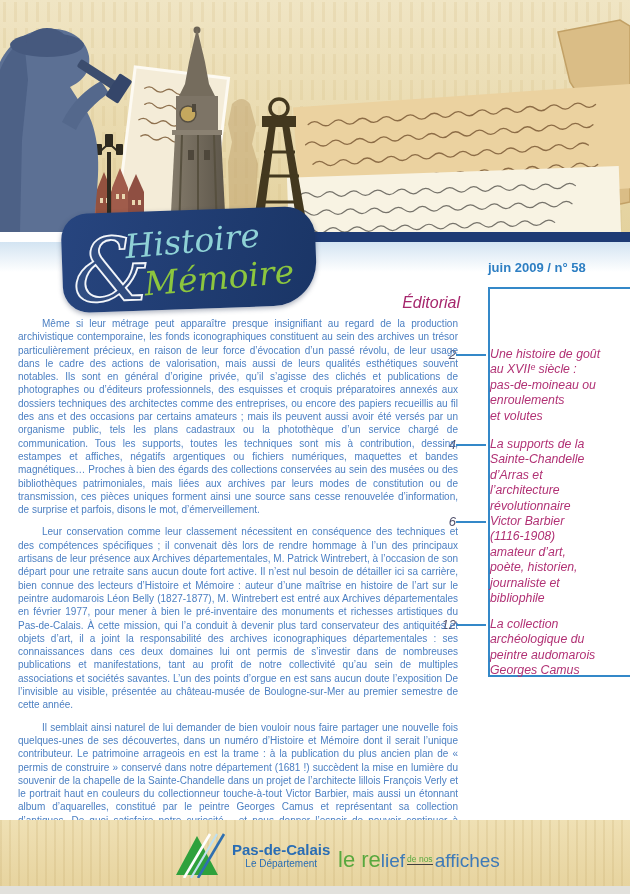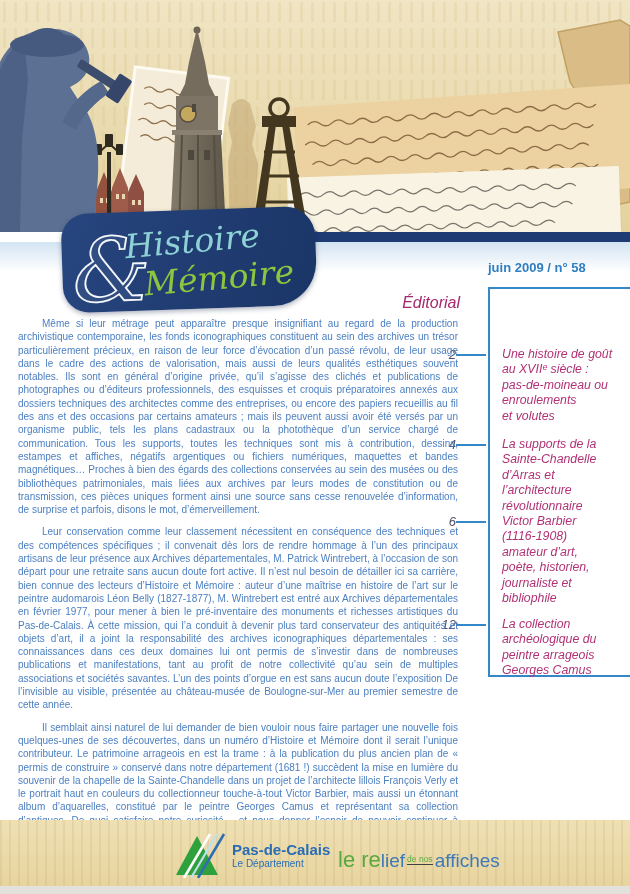--- a/index.html
+++ b/index.html
@@ -21,40 +21,40 @@
     box-shadow:0 2px 5px rgba(20,35,70,.35);
   }
   
   .issue{position:absolute;left:488px;top:260px;width:140px;
     font-weight:bold;font-size:13px;color:#2e7fc3;}
   .toc-box{position:absolute;left:488px;top:287px;width:142px;height:386px;
     border-top:2px solid #3488c8;border-left:2px solid #3488c8;border-bottom:2px solid #3488c8;}
   .toc-entry{position:absolute;left:430px;width:200px;display:flex;align-items:flex-start;}
   .toc-num{width:26px;text-align:right;font-style:italic;font-size:13px;color:#4f4f6b;line-height:15px;flex:none;}
   .toc-tick{margin-top:7px;width:30px;height:2px;background:#3488c8;flex:none;}
-  .toc-text{margin-left:16px;width:124px;font-style:italic;font-size:12.3px;line-height:15.4px;
+  .toc-text{margin-left:4px;width:124px;font-style:italic;font-size:12.3px;line-height:15.4px;
     color:#b13174;white-space:pre-line;}
   .e0{top:347px}.e1{top:437px}.e2{top:514px}.e3{top:617px}
   
   .edit-head{position:absolute;left:290px;top:294px;width:170px;text-align:right;
     font-style:italic;font-weight:400;font-size:16px;color:#a6276d;}
   .column{position:absolute;left:18px;top:317px;width:440px;}
   .column p{margin:0 0 9px 0;text-indent:24px;text-align:justify;
     font-size:10px;line-height:13.3px;color:#4b7fc2;}
   .signature{text-align:right;margin-top:3px;color:#4b7fc2;}
   .sig-name{font-size:11px;line-height:12px;}
   .sig-title{font-size:11px;line-height:12px;font-style:italic;}
   
   .footer-band{position:absolute;left:0;top:820px;width:630px;height:66px;
     background:
       repeating-linear-gradient(90deg,rgba(193,166,104,.20) 0 2px,rgba(0,0,0,0) 2px 9px),
       linear-gradient(#efe0b4,#e7d49f);}
   .footer-strip{position:absolute;left:0;top:886px;width:630px;height:8px;background:#e2e1dc;}
   .dept-logo{position:absolute;left:176px;top:832px;display:flex;align-items:center;}
-  .dept-text{margin-left:6px;color:#2a6db4;}
+  .dept-text{margin-left:6px;text-align:center;color:#2a6db4;}
   .dept-name{font-size:15px;font-weight:bold;line-height:16px;}
   .dept-sub{font-size:10px;line-height:11px;}
   .tagline{position:absolute;left:338px;top:847px;white-space:nowrap;}
   .tag-big-g{font-size:22px;color:#58a83e;}
   .tag-big-b{font-size:19px;color:#3e7ab8;}
   .tag-small{display:inline-block;font-size:8.5px;color:#58a83e;
     border-bottom:1px solid #404040;transform:translateY(-5px);margin:0 2px;}
 </style>
 </head>
 <body>
@@ -220,21 +220,21 @@
 amateur d’art,
 poète, historien,
 journaliste et
 bibliophile</div>
   </div>
   <div class="toc-entry e3">
     <div class="toc-num">12</div>
     <div class="toc-tick"></div>
     <div class="toc-text">La collection
 archéologique du
-peintre arrageois
+peintre audomarois
 Georges Camus</div>
   </div>
 
   <div class="edit-head">Éditorial</div>
 
   <div class="column">
     <p>Même si leur métrage peut apparaître presque insignifiant au regard de la production archivistique contemporaine, les fonds iconographiques constituent au sein des archives un trésor particulièrement précieux, en raison de leur force d’évocation d’un passé révolu, de leur usage dans le cadre des actions de valorisation, mais aussi de leurs qualités esthétiques souvent notables. Ils sont en général d’origine privée, qu’il s’agisse des clichés et publications de photographes ou d’éditeurs professionnels, des esquisses et croquis préparatoires annexés aux dossiers techniques des architectes comme des entreprises, ou encore des papiers recueillis au fil des ans et des occasions par certains amateurs ; mais ils peuvent aussi avoir été versés par un organisme public, tels les plans cadastraux ou la photothèque d’un service chargé de communication. Tous les supports, toutes les techniques sont mis à contribution, dessins, estampes et affiches, négatifs argentiques ou fichiers numériques, maquettes et bandes magnétiques… Proches à bien des égards des collections conservées au sein des musées ou des bibliothèques patrimoniales, mais liées aux archives par leurs modes de constitution ou de transmission, ces pièces uniques forment ainsi une source sans cesse renouvelée d’information, de surprise et parfois, disons le mot, d’émerveillement.</p>
     <p>Leur conservation comme leur classement nécessitent en conséquence des techniques et des compétences spécifiques ; il convenait dès lors de rendre hommage à l’un des principaux artisans de leur présence aux Archives départementales, M. Patrick Wintrebert, à l’occasion de son départ pour une retraite sans aucun doute fort active. Il n’est nul besoin de détailler ici sa carrière, bien connue des lecteurs d’Histoire et Mémoire : auteur d’une maîtrise en histoire de l’art sur le peintre audomarois Léon Belly (1827-1877), M. Wintrebert est entré aux Archives départementales en février 1977, pour mener à bien le pré-inventaire des monuments et richesses artistiques du Pas-de-Calais. À cette mission, qui l’a conduit à devenir plus tard conservateur des antiquités et objets d’art, il a joint la responsabilité des archives iconographiques départementales : ses connaissances dans ces deux domaines lui ont permis de s’investir dans de nombreuses publications et manifestations, tant au profit de notre collectivité qu’au sein de multiples associations et sociétés savantes. L’un des points d’orgue en est sans aucun doute l’exposition De l’invisible au visible, présentée au château-musée de Boulogne-sur-Mer au premier semestre de cette année.</p>
     <p>Il semblait ainsi naturel de lui demander de bien vouloir nous faire partager une nouvelle fois quelques-unes de ses découvertes, dans un numéro d’Histoire et Mémoire dont il serait l’unique contributeur. Le patrimoine arrageois en est la trame : à la publication du plus ancien plan de « permis de construire » conservé dans notre département (1681 !) succèdent la mise en lumière du souvenir de la chapelle de la Sainte-Chandelle dans un projet de l’architecte lillois François Verly et le portrait haut en couleurs du collectionneur touche-à-tout Victor Barbier, mais aussi un étonnant album d’aquarelles, constitué par le peintre Georges Camus et représentant sa collection d’antiques. De quoi satisfaire notre curiosité… et nous donner l’espoir de pouvoir continuer à compter M. Wintrebert parmi les auteurs de notre revue !</p>
     <div class="signature">

